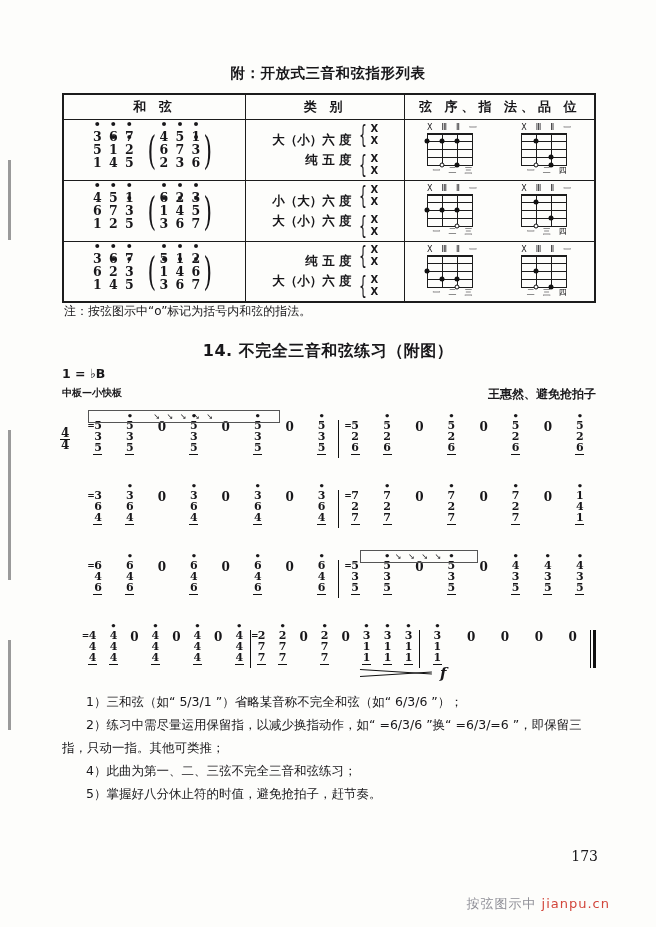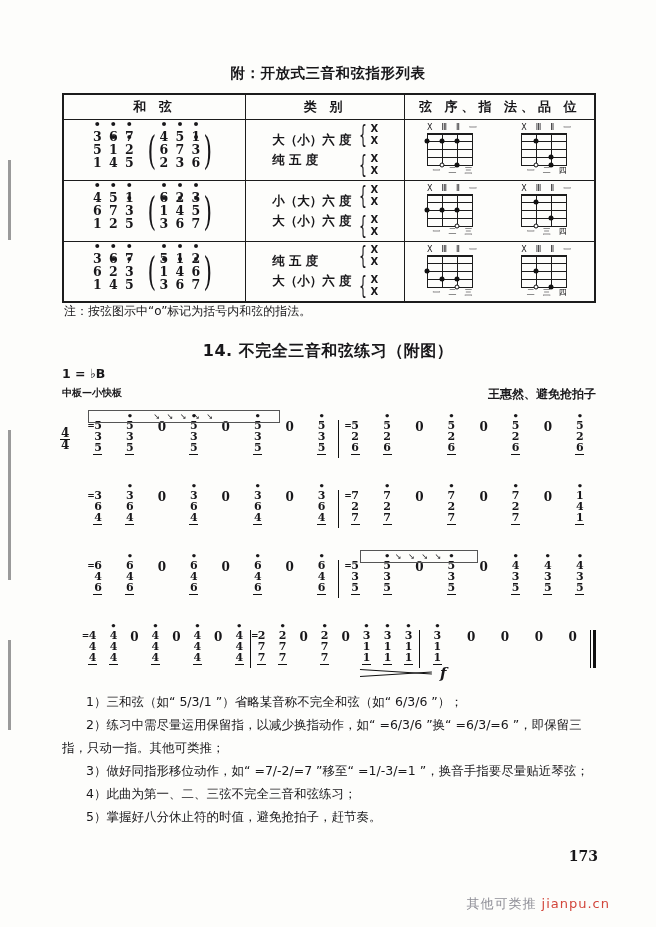--- a/index.html
+++ b/index.html
@@ -48,21 +48,21 @@
   .row3 { display:flex; gap:7px; }
   .n { position:relative; font-size:12.5px; font-weight:bold; line-height:13px;
        width:9px; text-align:center; }
   .n.u::before { content:"•"; position:absolute; top:-8px; left:0; width:100%;
        text-align:center; font-size:11px; line-height:6px; }
 
   
   .catcell { height:58px; }
   .catwrap { display:flex; align-items:center; justify-content:center; height:100%;
              gap:3px; }
-  .catlines { font-size:12.5px; line-height:20px; font-weight:bold; text-align:left; }
+  .catlines { font-size:12.5px; line-height:20px; font-weight:bold; text-align:right; }
   .catline { white-space:nowrap; }
   .brace { font-size:25px; transform:scaleX(.5); line-height:18px; }
   .xs { display:flex; flex-direction:column; font-size:10px; font-weight:bold;
         line-height:12px; }
   .bracecol { display:flex; flex-direction:column; gap:6px; }
   .braceset { display:flex; align-items:center; }
 
   
   .fretcell { height:58px; }
   .frets { display:flex; justify-content:space-around; align-items:center; height:100%; }
@@ -137,21 +137,21 @@
   .hairpin:after  { top:8px; transform:rotate(-3.5deg); }
   .dyn { position:absolute; font-family:"DejaVu Serif","Liberation Serif",serif;
          font-style:italic; font-weight:bold; font-size:15px; }
 
   
   .tips { position:absolute; left:62px; top:690px; width:540px; font-size:12.5px;
           line-height:23px; }
   .tips-head { font-weight:bold; }
   .tip { text-indent:24px; }
 
-  .pageno { position:absolute; right:58px; top:848px; font-size:14px; font-weight:bold;
+  .pageno { position:absolute; right:58px; top:848px; font-size:14px; font-weight:normal;
             font-family:"DejaVu Serif","Liberation Serif",serif; }
   .wm { position:absolute; right:46px; top:895px; font-size:13px; color:#8e8e96;
         letter-spacing:1px; }
   .wm b { color:#d2463b; font-weight:normal; font-family:"DejaVu Sans",sans-serif; }
 </style>
 </head>
 <body>
 
 <div class="page">
 
@@ -1016,23 +1016,22 @@
           <i style="width: 3px;"></i>
         </div>
       </div>
     <div class="hairpin" style="left:300px; top:46px;"></div>
     <div class="dyn" style="left:380px; top:42px;">f</div>
   </div>
 
   <div class="tips">
     <div class="tip">1）三和弦（如“ 5/3/1 ”）省略某音称不完全和弦（如“ 6/3/6 ”）；</div>
     <div class="tip">2）练习中需尽量运用保留指，以减少换指动作，如“ =6/3/6 ”换“ =6/3/=6 ”，即保留三指，只动一指。其他可类推；</div>
-    <div class="tip">3）做好同指形移位动作，如“ =7/-2/=7 ”移至“ =1/-3/=1 ”，换音手指要尽量贴近琴弦；</div>
     <div class="tip">4）此曲为第一、二、三弦不完全三音和弦练习；</div>
     <div class="tip">5）掌握好八分休止符的时值，避免抢拍子，赶节奏。</div>
   </div>
 
   <div class="pageno">173</div>
   <div class="wm">
-    <span>其他可类推</span>
+    <span>按弦图示中</span>
     <b>jianpu.cn</b>
   </div>
 </div>
 
 </body></html>

